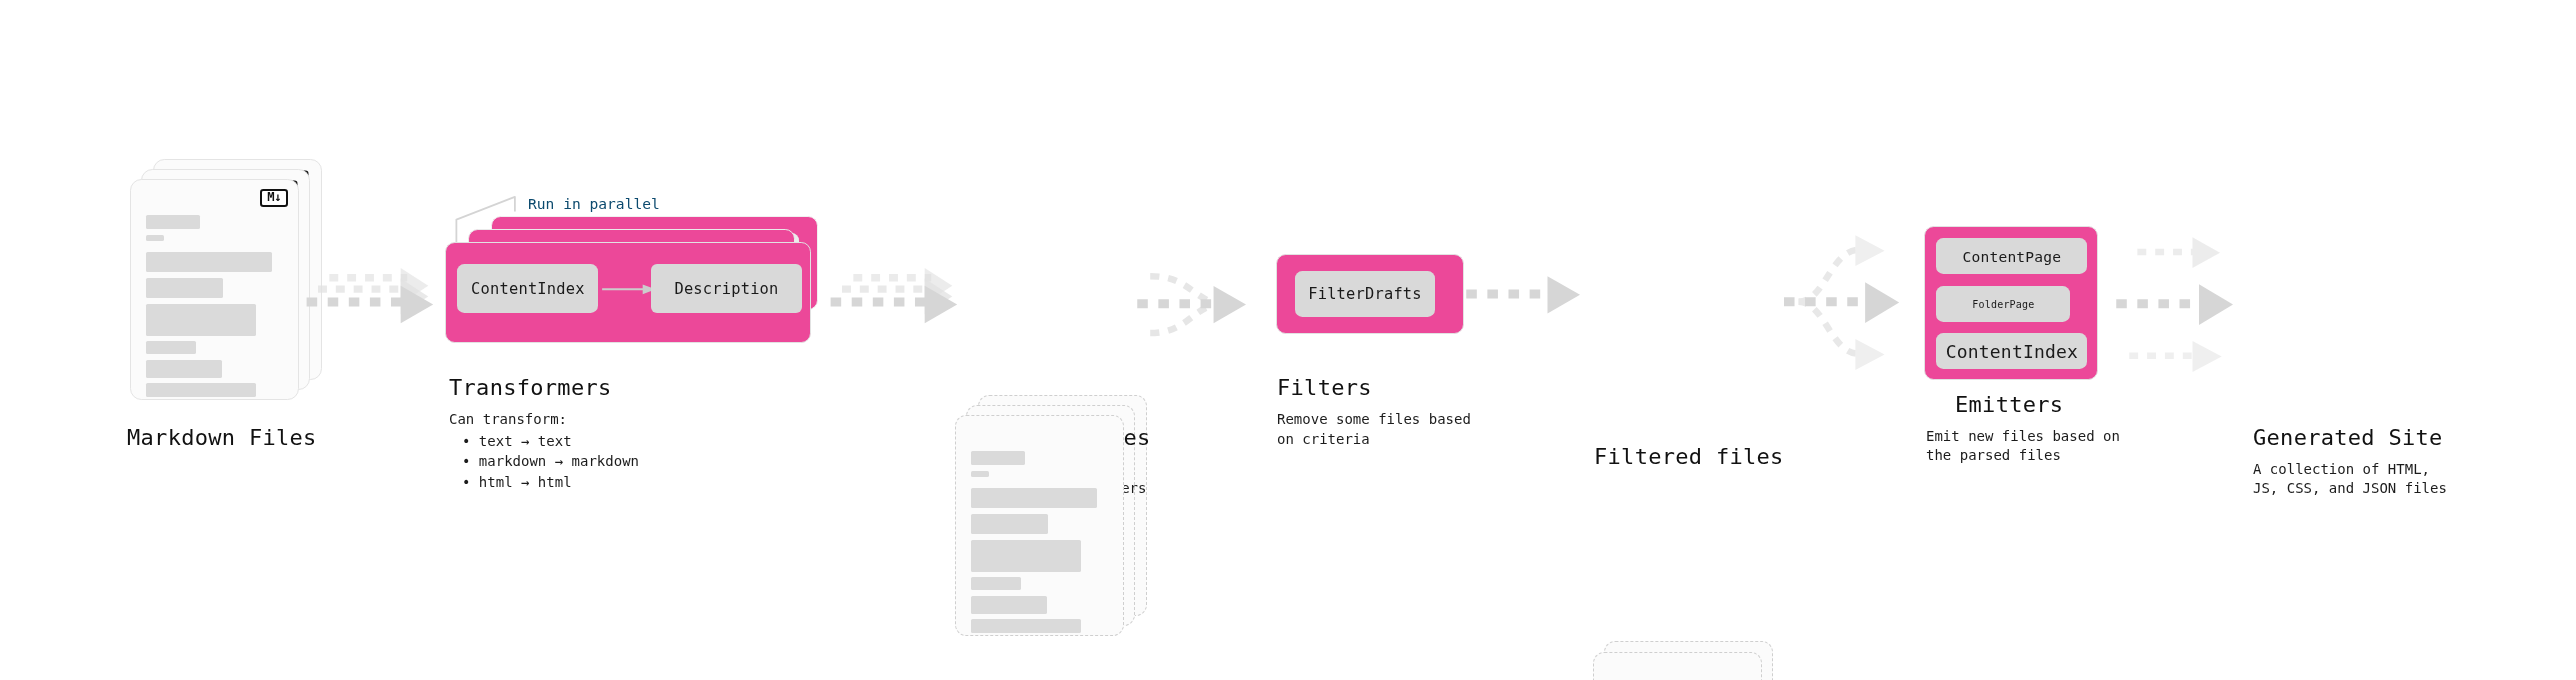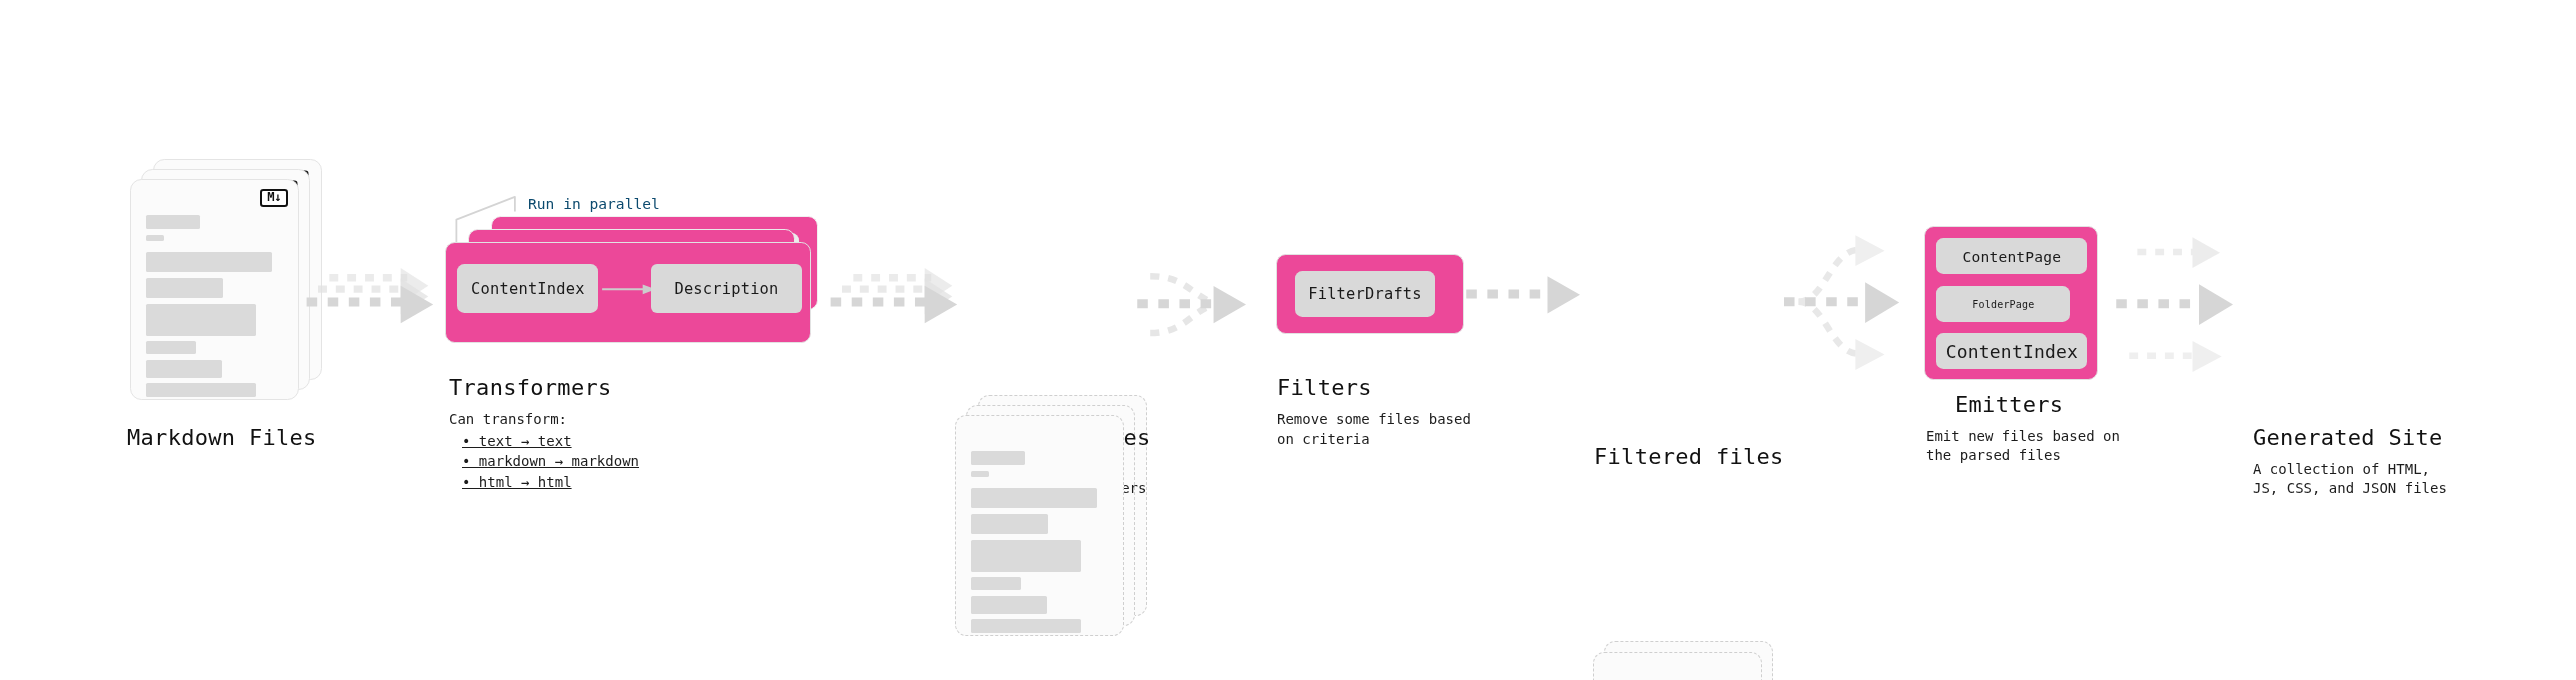--- a/index.html
+++ b/index.html
@@ -81,21 +81,21 @@
     line-height:1.42;
     color:#1c1c1c;
     white-space:pre;
   }
   .bullets{
     position:absolute;
     font-size:14px;
     line-height:1.45;
     color:#1c1c1c;
   }
-  .bullets .row{white-space:pre;text-decoration:underline;}
+  .bullets .row{white-space:pre;}
   .runlabel{
     position:absolute;
     font-size:14.6px;
     color:#0c4a6e;
     white-space:nowrap;
   }
   svg{display:block;overflow:visible;}
 </style>
 </head>
 <body>

